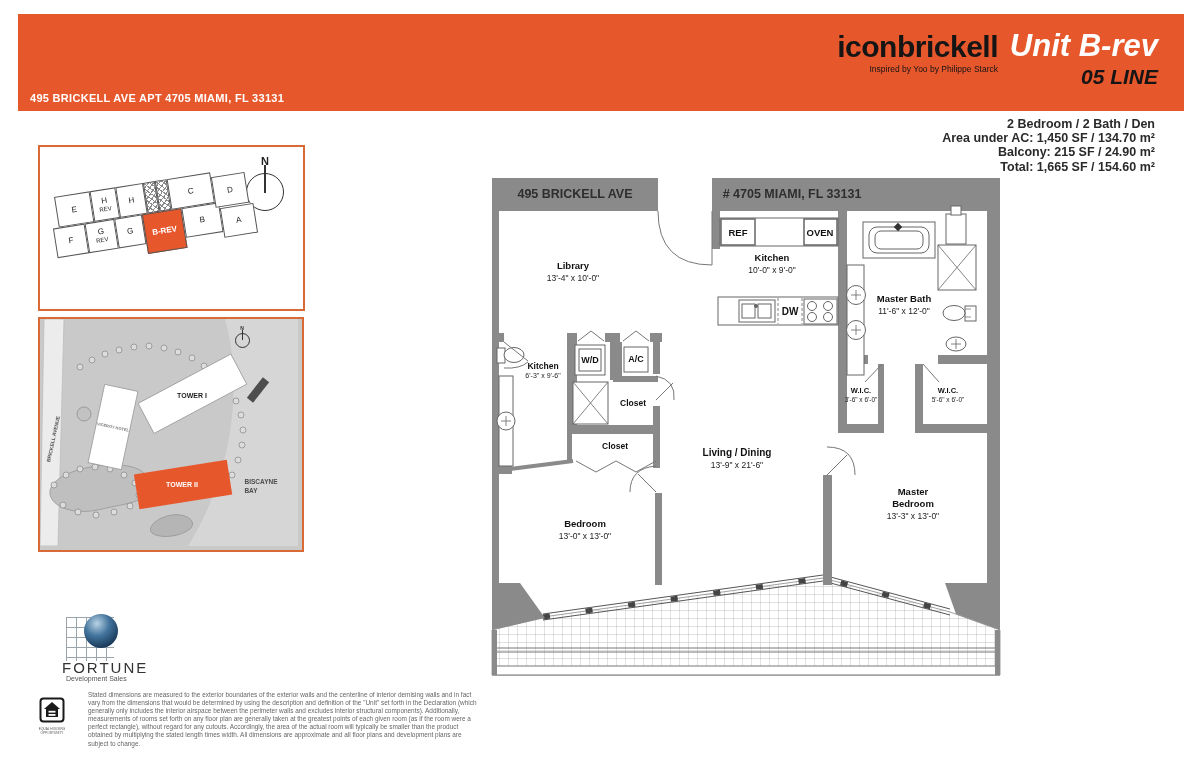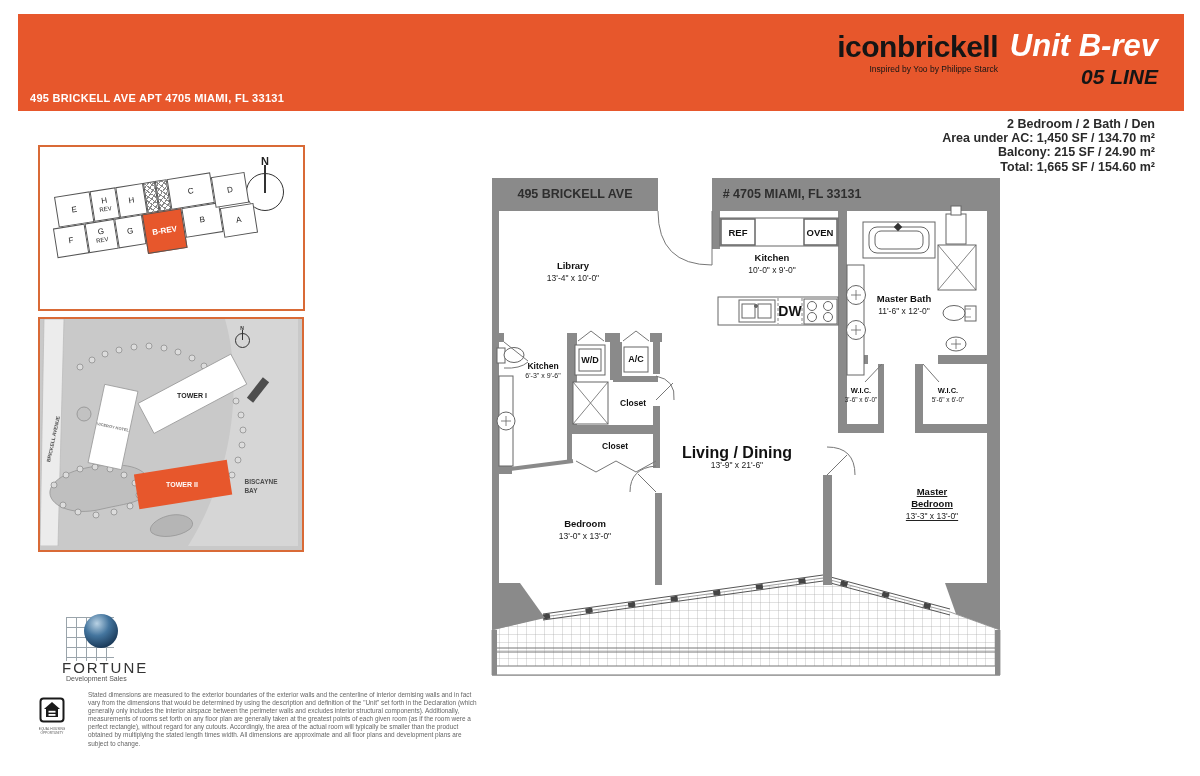--- a/index.html
+++ b/index.html
@@ -342,46 +342,46 @@
     </div>
     <div class="rlabel" style="left:414px;top:115px;">
       <div class="rname">Master Bath</div>
       <div class="rdims">11'-6" x 12'-0"</div>
     </div>
     <div class="rlabel rsmall" style="left:53px;top:184px;">
       <div class="rname" style="font-size:8.5px;">Kitchen</div>
       <div class="rdims" style="font-size:7px;">6'-3" x 9'-6"</div>
     </div>
     <div class="rlabel" style="left:247px;top:269px;">
-      <div class="rname" style="font-size:16px;text-align:center;">Living / Dining</div>
+      <div class="rname" style="font-size:10px;text-align:center;">Living / Dining</div>
       <div class="rdims">13'-9" x 21'-6"</div>
     </div>
     <div class="rlabel rsmall" style="left:371px;top:208px;">
       <div class="rname">W.I.C.</div>
       <div class="rdims">3'-6" x 6'-0"</div>
     </div>
     <div class="rlabel rsmall" style="left:458px;top:208px;">
       <div class="rname">W.I.C.</div>
       <div class="rdims">5'-6" x 6'-0"</div>
     </div>
     <div class="rlabel" style="left:95px;top:340px;">
       <div class="rname">Bedroom</div>
       <div class="rdims">13'-0" x 13'-0"</div>
     </div>
-    <div class="rlabel" style="left:442px;top:308px;text-decoration:underline;">
+    <div class="rlabel" style="left:423px;top:308px;">
       <div class="rname">Master</div>
       <div class="rname">Bedroom</div>
       <div class="rdims">13'-3" x 13'-0"</div>
     </div>
 
     <div class="flabel" style="left:100px;top:182px;font-size:9px;">W/D</div>
     <div class="flabel" style="left:146px;top:181px;font-size:9px;">A/C</div>
     <div class="flabel" style="left:248px;top:54px;font-size:9.5px;">REF</div>
     <div class="flabel" style="left:330px;top:54px;font-size:9.5px;">OVEN</div>
-    <div class="flabel" style="left:300px;top:133px;font-size:14px;">DW</div>
+    <div class="flabel" style="left:300px;top:133px;font-size:10px;">DW</div>
     <div class="flabel" style="left:143px;top:225px;font-size:8.5px;">Closet</div>
     <div class="flabel" style="left:125px;top:268px;font-size:8.5px;">Closet</div>
   </div>
 
   <div class="globe-grid">
       <div class="globe"></div>
     </div>
   <div class="fortune">FORTUNE</div>
   <div class="fortune-sub">Development Sales</div>
 

